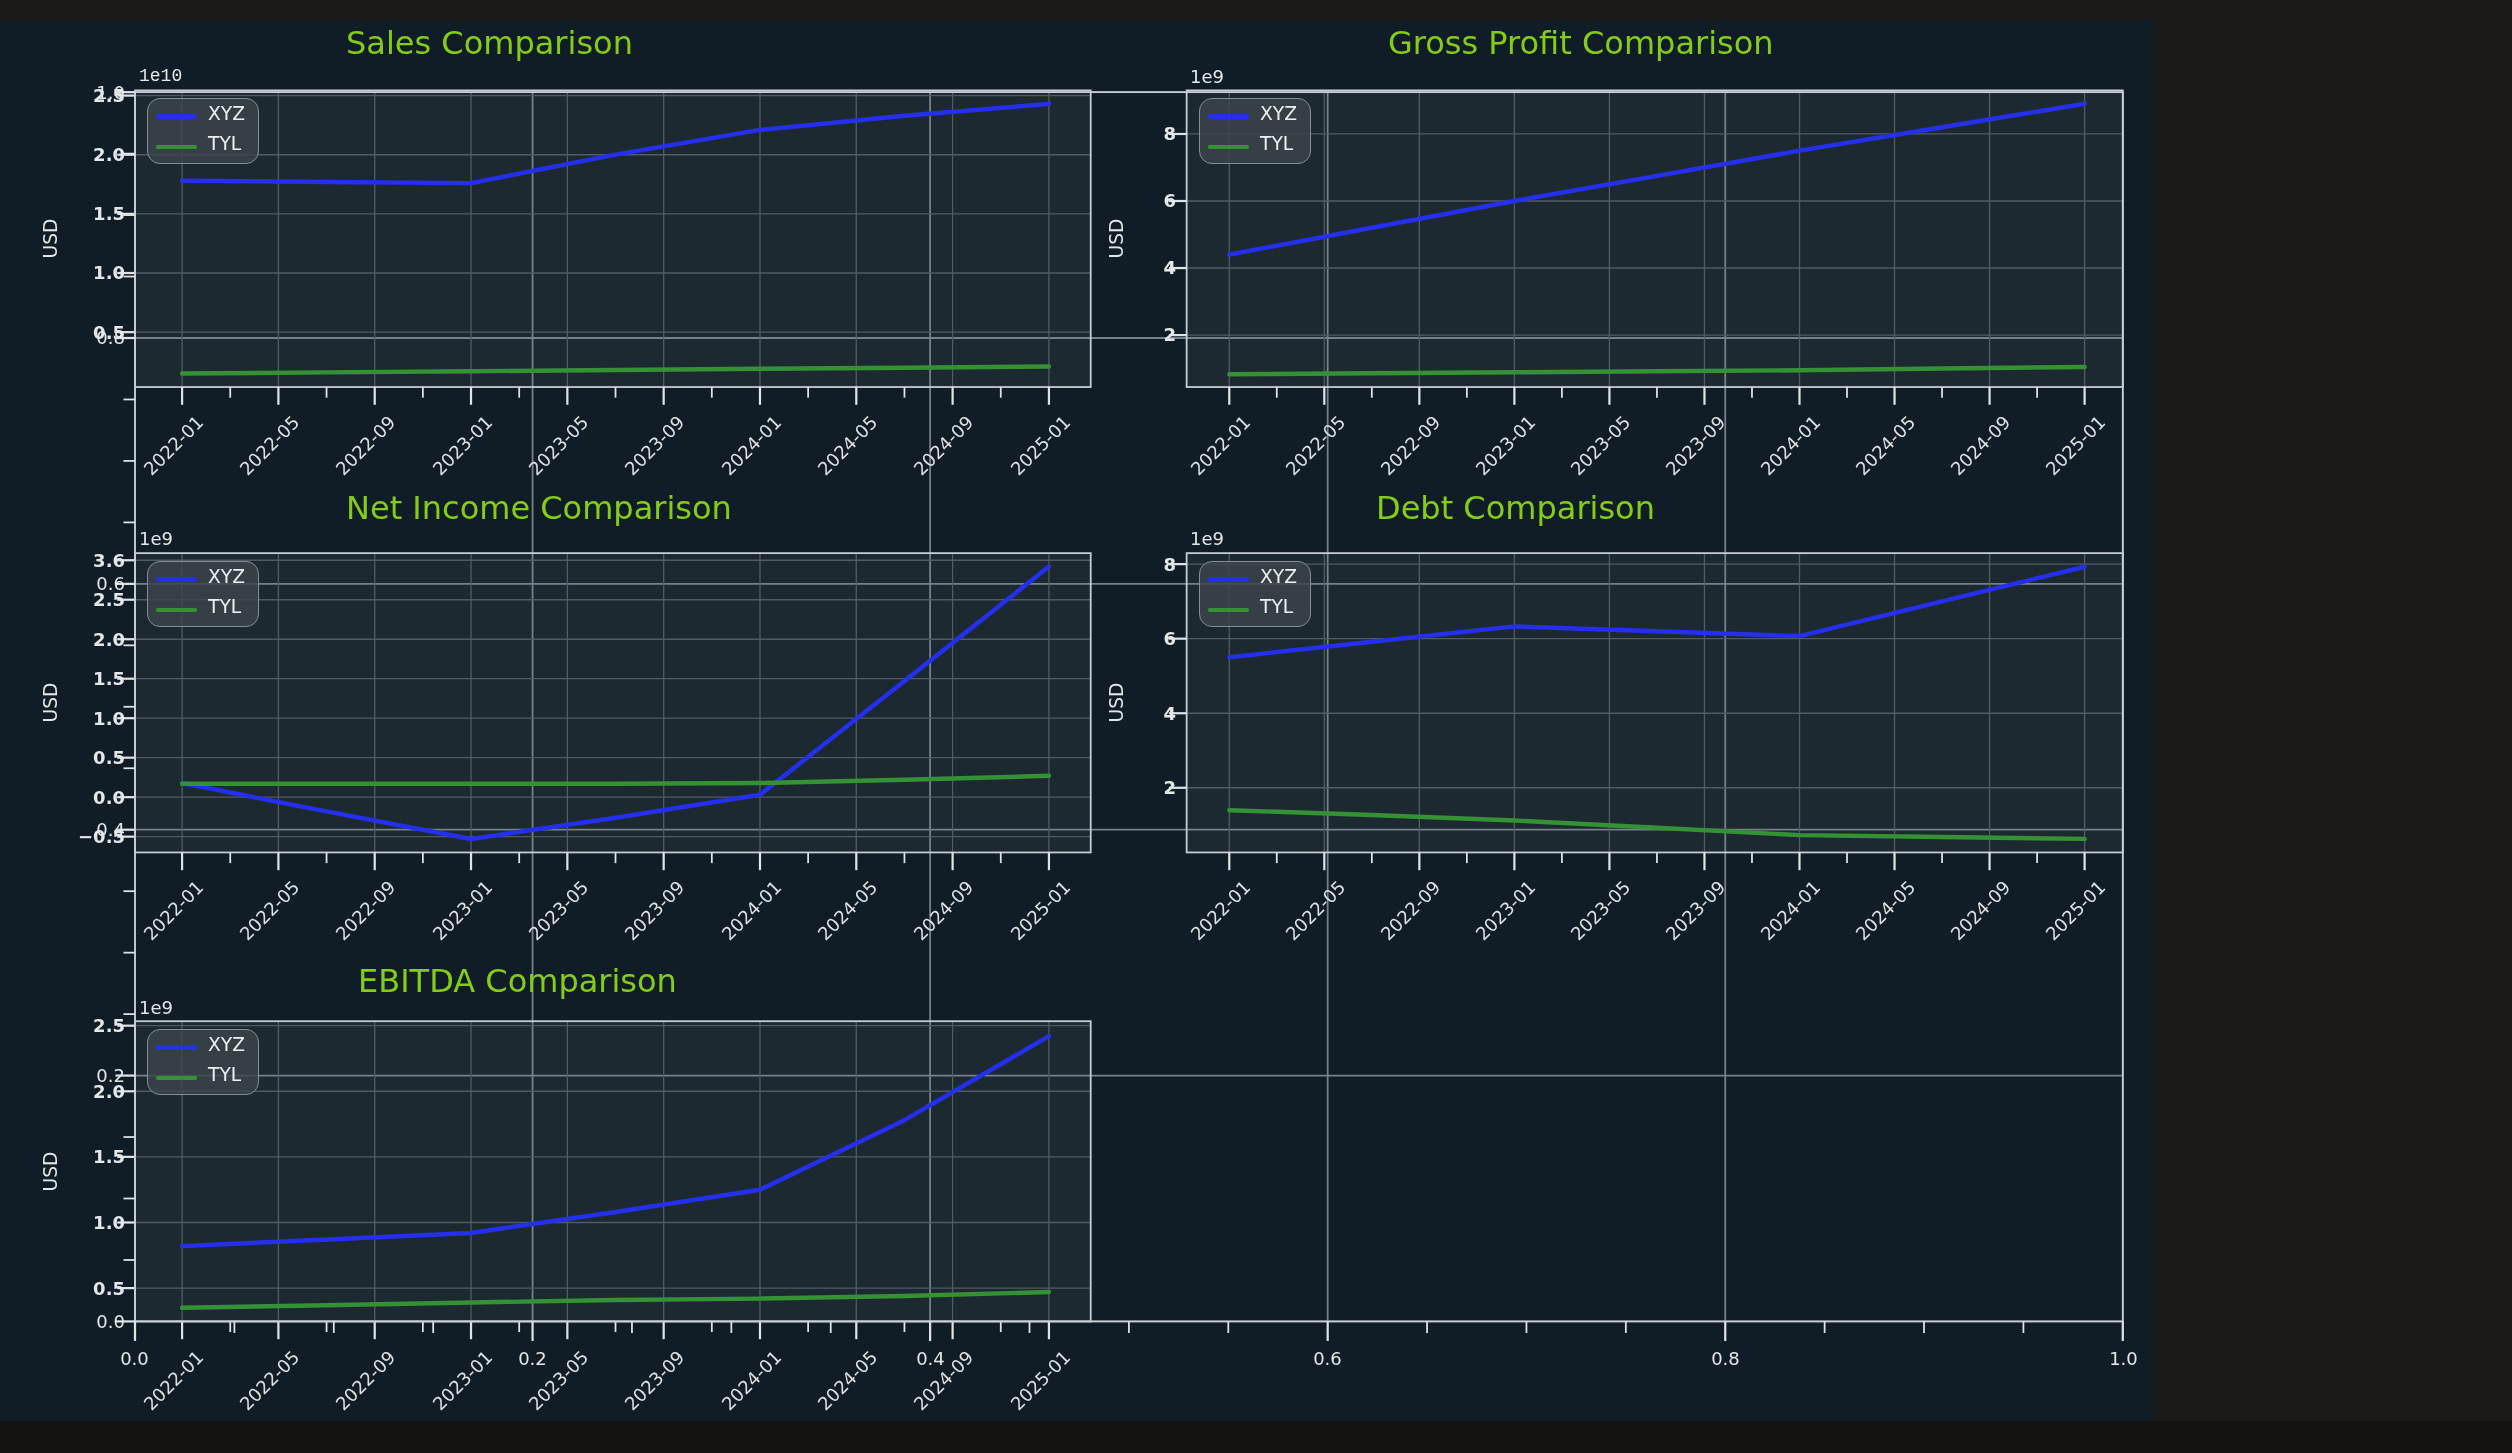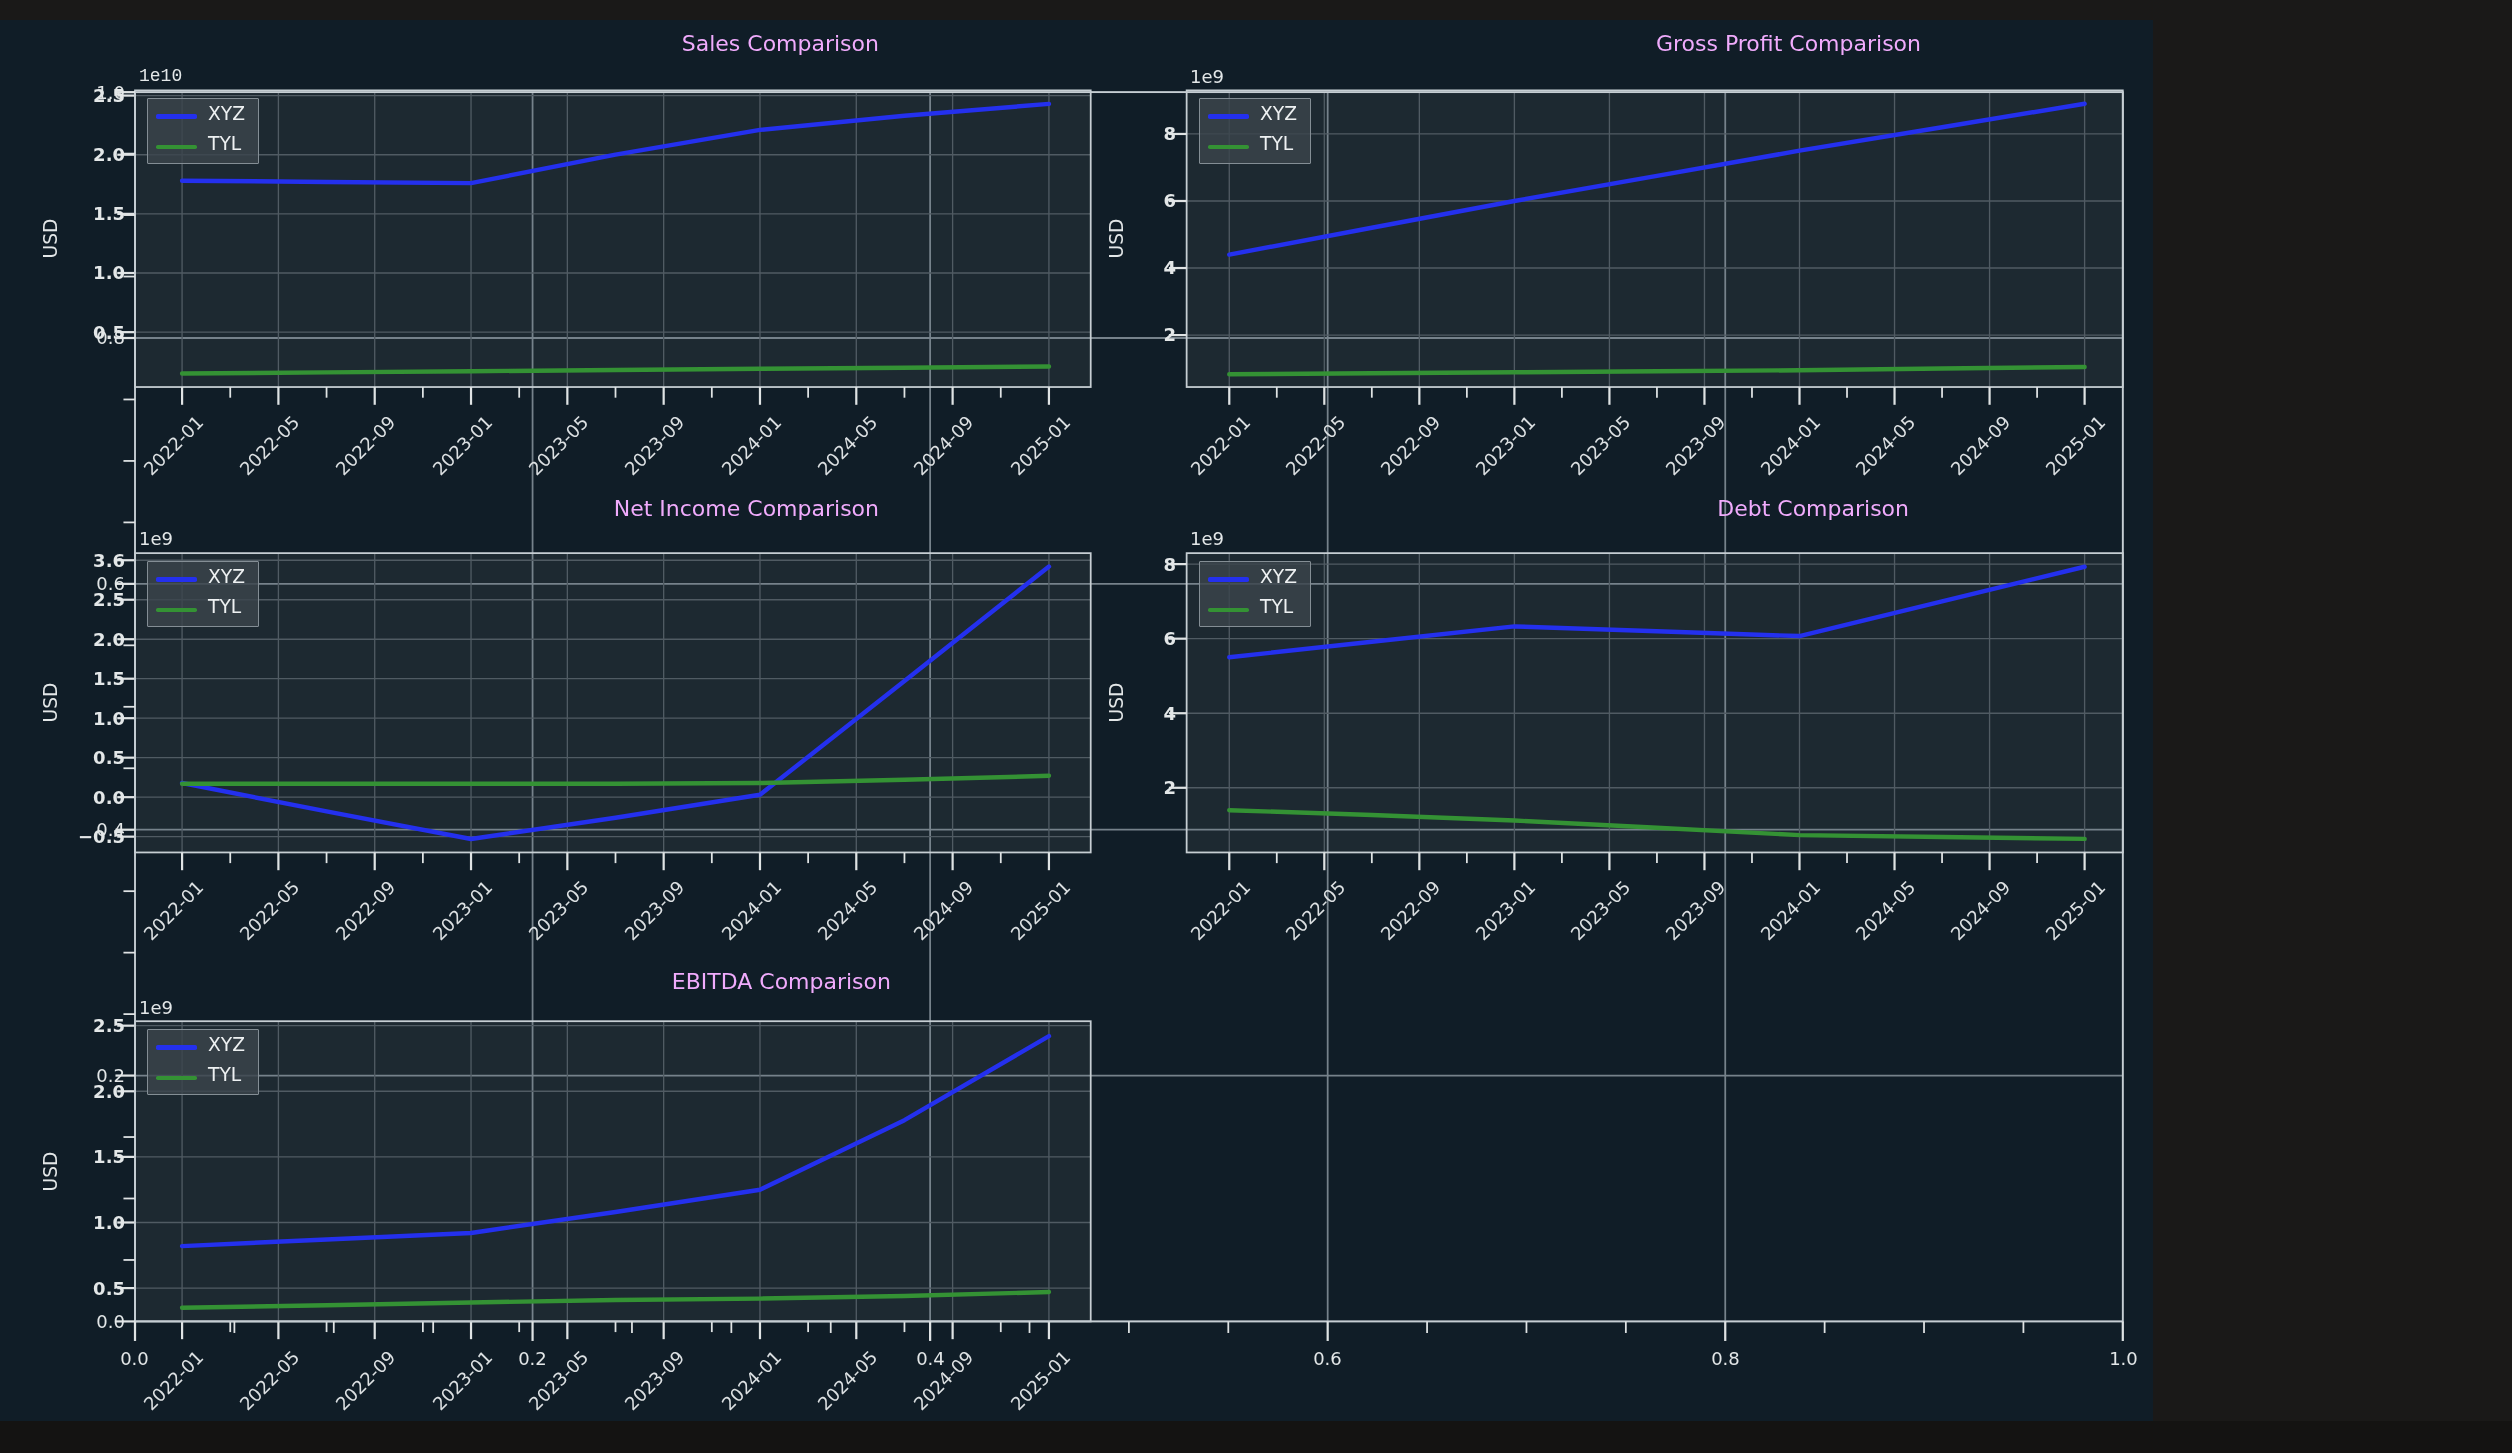--- a/index.html
+++ b/index.html
@@ -2,28 +2,28 @@
 <html style="font-size:14.2px"><head>
 <meta charset="utf-8">
 <style>
   html,body{margin:0;padding:0;}
   body{width:2512px;height:1453px;overflow:hidden;}
   .page{position:relative;width:2512px;height:1453px;background:#1a1918;font-family:"DejaVu Sans",sans-serif;}
   .figure{position:absolute;left:0;top:19.5px;width:2153px;height:1402px;background:#101d27;}
   .bottom-strip{position:absolute;left:0;top:1421px;width:2512px;height:32px;background:#141312;}
   .layer{position:absolute;left:0;top:0;width:2153px;height:1402px;}
   .lbl{position:absolute;white-space:nowrap;color:#e3e7e8;font-size:18px;line-height:25px;}
-  .chart-title{font-size:22px;color:#f0abfc;text-align:right;width:533px;}
+  .chart-title{font-size:32px;color:#84cc16;text-align:left;width:533px;}
   .offset-label{font-size:18px;color:#e3e7e8;}
   .ytick{text-align:right;width:98px;font-weight:bold;}
   .xdate{transform-origin:100% 0;transform:rotate(-45deg);color:#dce0e2;}
   .bigx{width:71px;text-align:center;}
   .bigy{text-align:right;width:98px;}
   .usd{width:80px;text-align:center;transform:rotate(-90deg);transform-origin:50% 50%;font-size:18.7px;}
-  .legend{position:absolute;width:110px;height:64px;background:rgba(58,68,76,0.82);border:1.8px solid #848e95;border-radius:1px;}
+  .legend{position:absolute;width:110px;height:64px;background:rgba(58,68,76,0.82);border:1.8px solid #848e95;border-radius:13px;}
   .legend-entry{position:absolute;left:0;width:110px;height:32px;}
   .legend-swatch{position:absolute;left:8px;top:14.2px;width:41px;height:4.4px;border-radius:1.8px;}
   .legend-label{position:absolute;left:60px;top:2.7px;font-size:18.7px;color:#eef1f2;}
 </style>
 </head>
 <body>
 
 <div class="page">
   <div class="figure" id="figure">
       <svg viewBox="0 0 2424 1578" class="layer">

